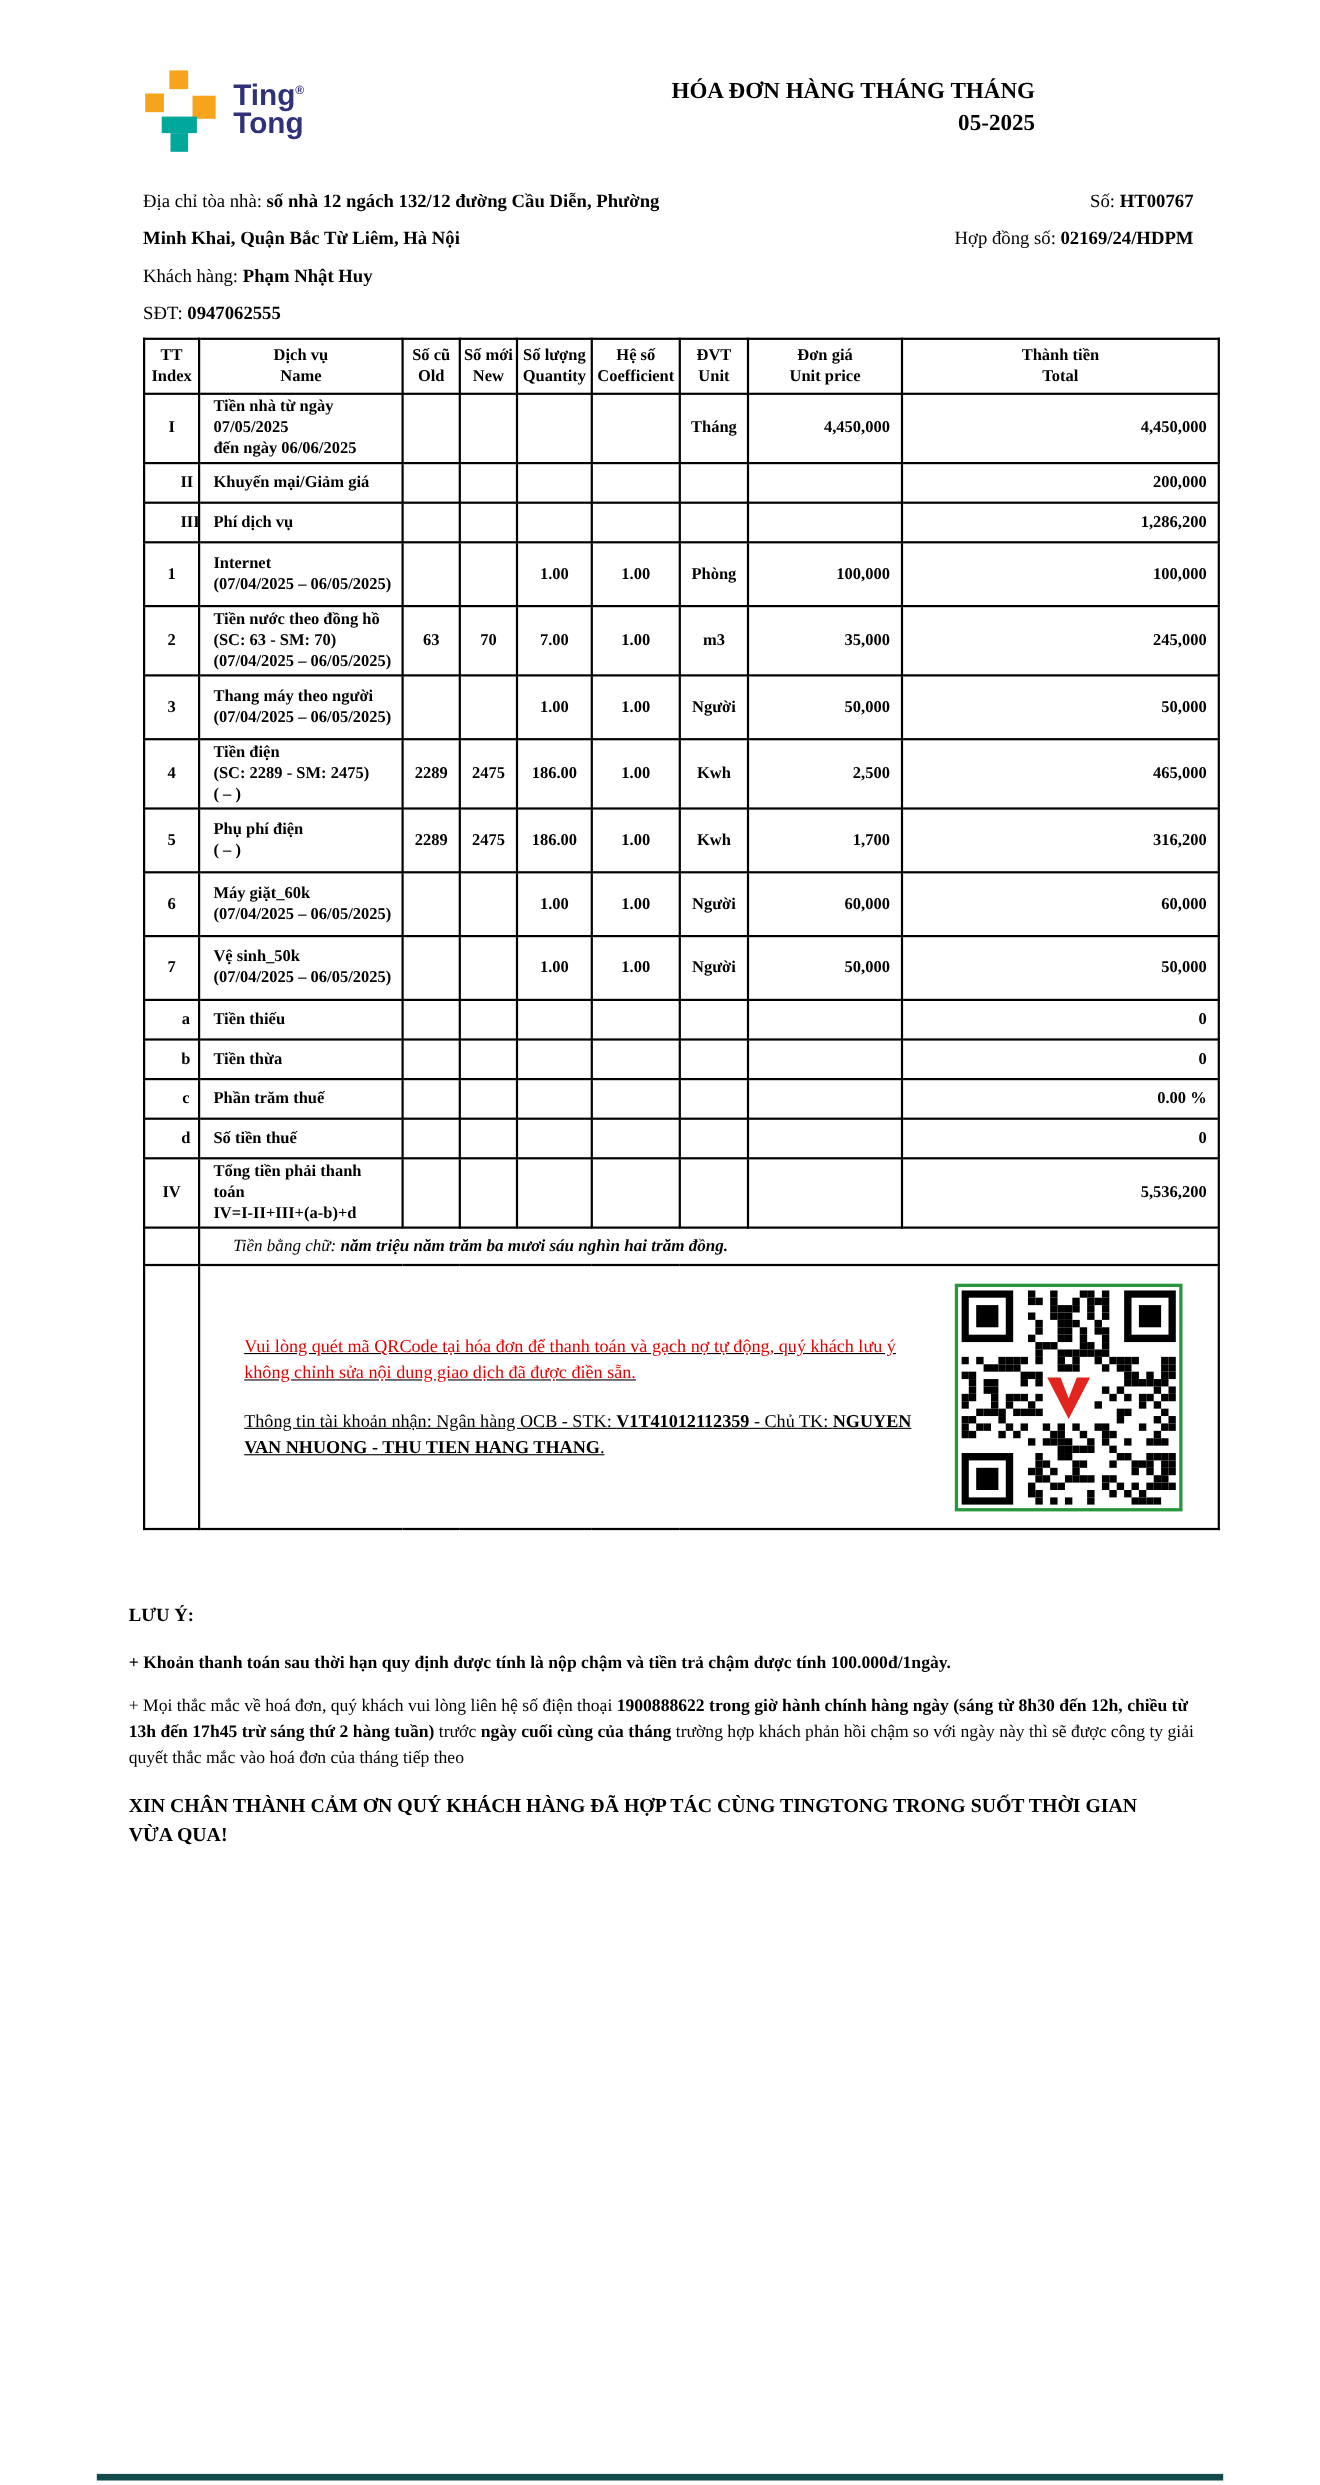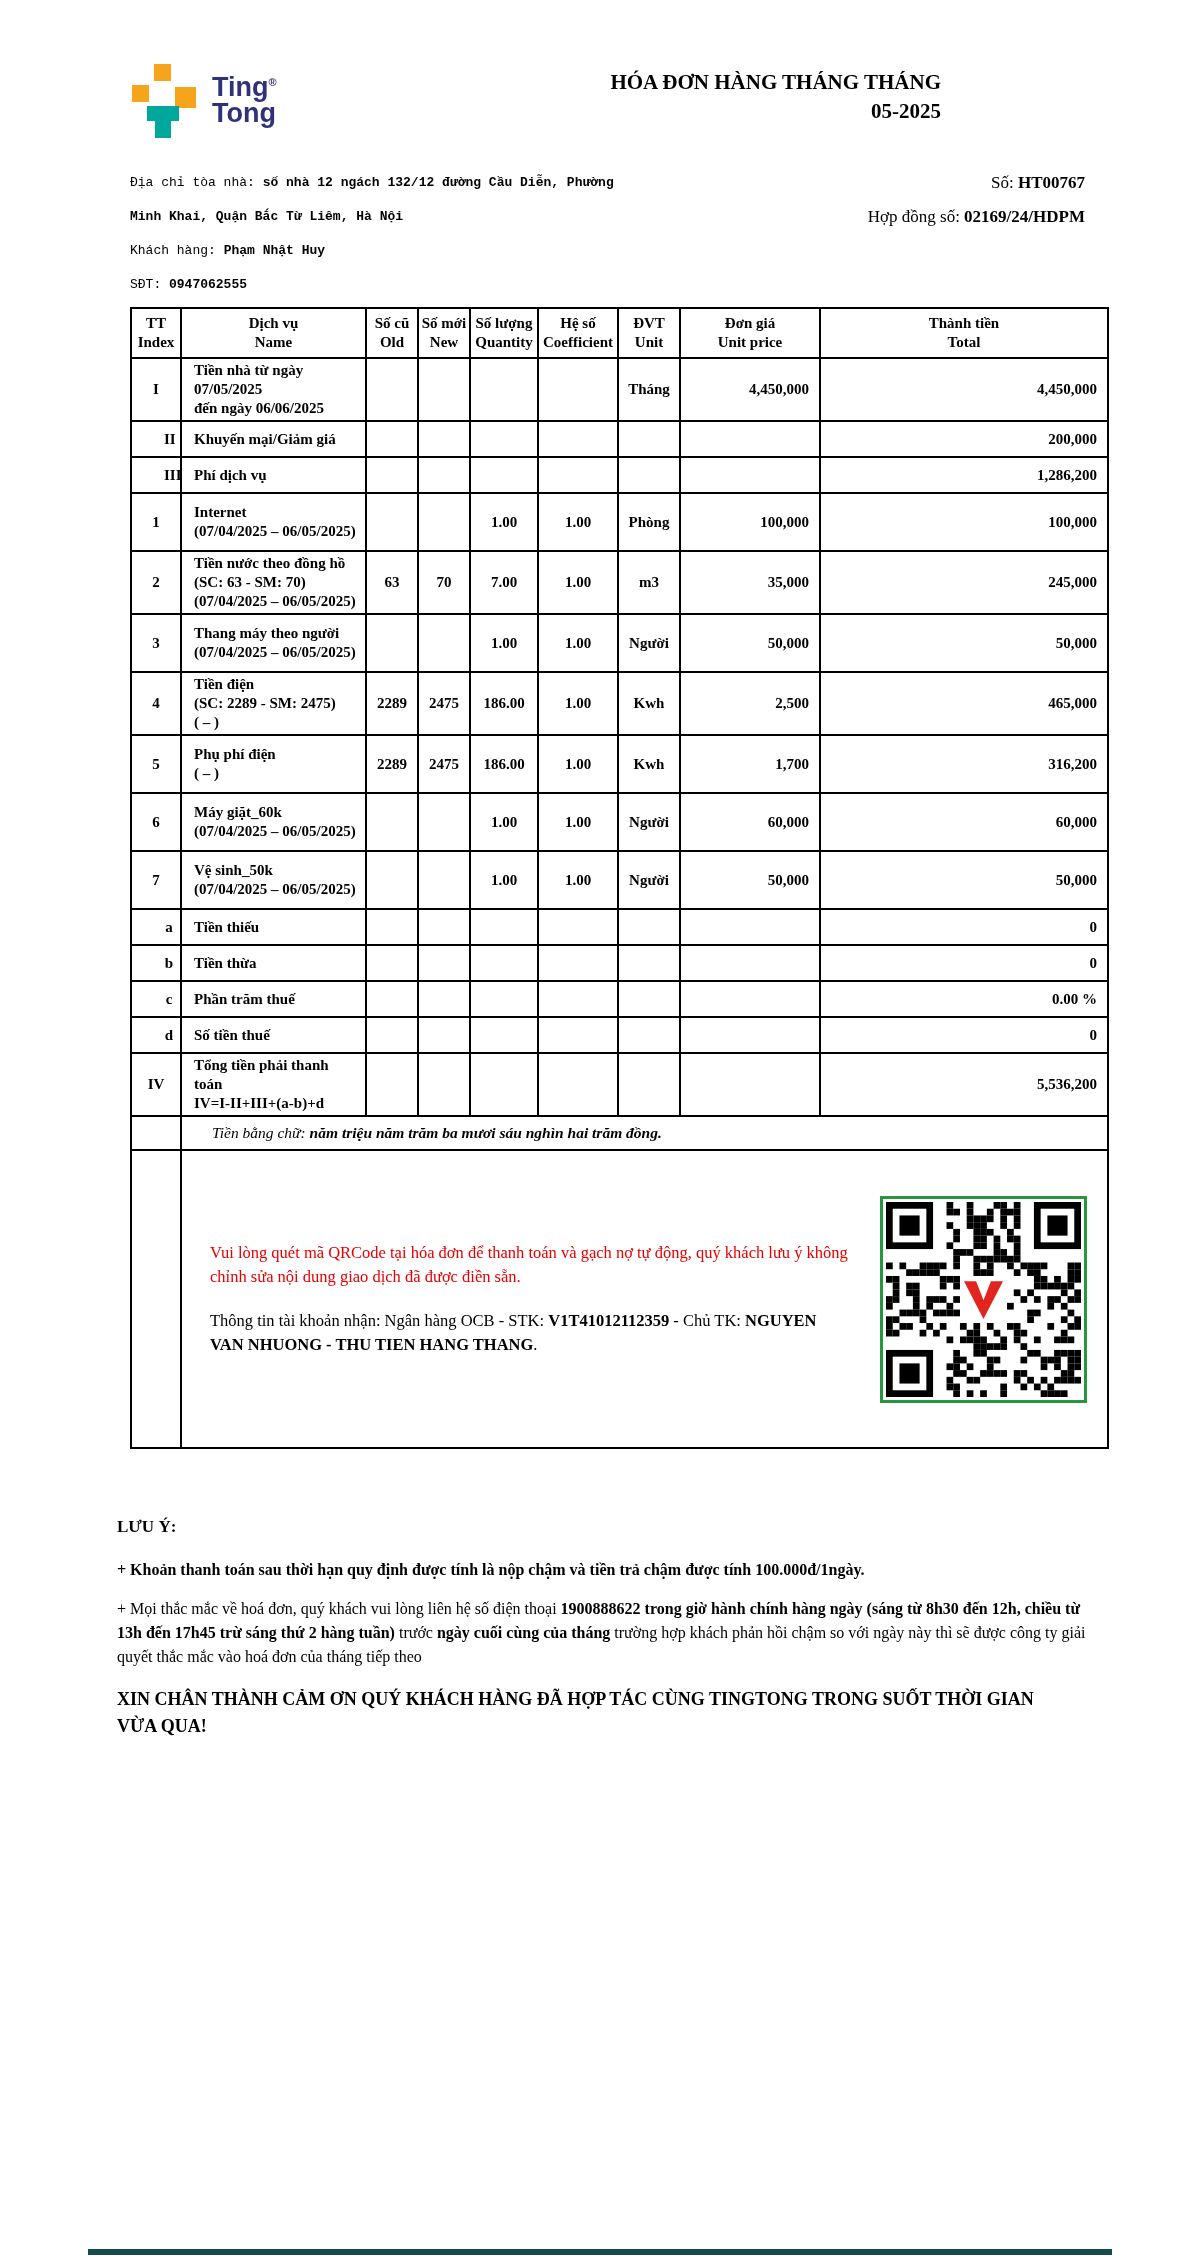--- a/index.html
+++ b/index.html
@@ -19,39 +19,39 @@
   .sq2 { left:2px;  top:21px; width:17px; height:17px; background:var(--brand-orange,#F6A41C); }
   .sq3 { left:45px; top:23px; width:21px; height:21px; background:var(--brand-orange,#F6A41C); }
   .sq4 { left:17px; top:42px; width:32px; height:15px; background:var(--brand-teal,#00A79B); }
   .sq5 { left:25px; top:57px; width:16px; height:17px; background:var(--brand-teal,#00A79B); }
   .logo-text { font-family:"Liberation Sans", sans-serif; font-weight:bold; font-size:27px; line-height:26px; color:var(--brand-navy,#303279); margin-top:5px; }
   .reg { font-size:11px; vertical-align:super; }
   .doc-title { width:332px; margin-right:166px; margin-top:4px; text-align:right; font-weight:bold; font-size:21px; line-height:29px; }
 
   
   .info-row { display:flex; justify-content:space-between; margin-top:26px; }
-  .info-left  { width:505px; font-size:13px; line-height:34px;font-family:Liberation Mono, monospace; }
+  .info-left  { width:505px; font-size:17px; line-height:34px; }
   .info-right { font-size:17px; line-height:34px; text-align:right; padding-right:22px; }
   .b { font-weight:bold; }
   .i { font-style:italic; }
 
   
   table.invoice { border-collapse:collapse; table-layout:fixed; width:977px; margin-top:5px; font-size:15px; font-weight:bold; }
   table.invoice th, table.invoice td { border:2px solid #000; padding:2px 6px; vertical-align:middle; }
   table.invoice th { height:50px; text-align:center; font-size:15px; line-height:19px; padding:4px 2px; }
   tr.h1 td { height:36px;padding-left:32px; }
   tr.h2 td { height:58px; }
   tr.h3 td { height:61px; }
   .c-idx  { text-align:center; }
   .c-name { text-align:left; padding-left:12px !important; line-height:19px; }
   .c-num  { text-align:center; }
   .c-money{ text-align:right; padding-right:10px !important; }
   tr.words-row td { height:34px; }
   .words-cell { font-weight:normal; font-size:15.5px; padding-left:30px !important; }
-  tr.qr-row td.qr-cell { height:298px; padding:10px 0; }
+  tr.qr-row td.qr-cell { height:240px; padding:10px 12px;text-decoration:underline; }
   .qr-flex { display:flex; align-items:center; }
   .qr-text { flex:1; padding:0 28px; font-weight:normal; font-size:16.5px; line-height:24px; }
   .qr-text .para1 { margin:0 0 20px 0; }
   .qr-text .para2 { margin:0; }
   .qr-box { width:207px; height:207px; border:3px solid var(--qr-green,#27963C); background:#fff; padding:3px; margin-right:20px; flex:none; }
   .qr-box svg { display:block; width:195px; height:195px; }
 
   
   .notes { margin-top:68px; margin-left:-13px; width:990px; font-size:16px; }
   .notes-heading { font-weight:bold; font-size:17px; }

